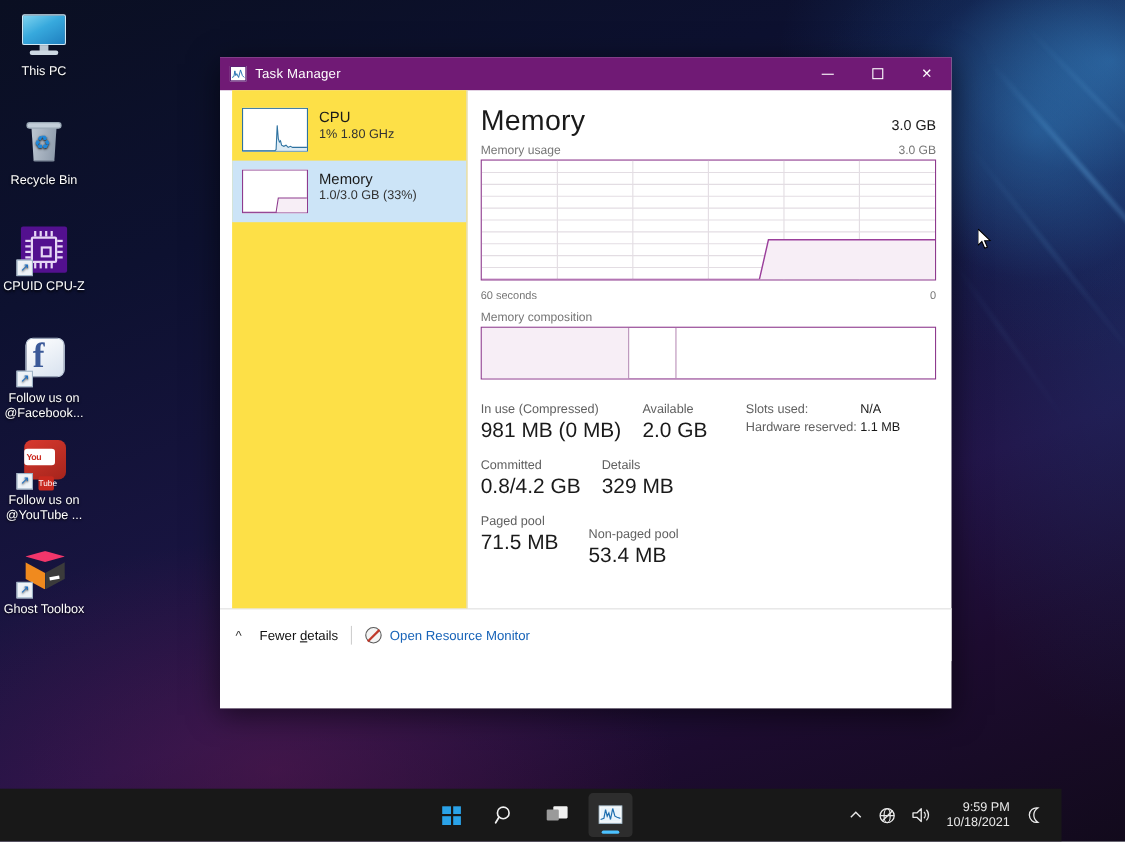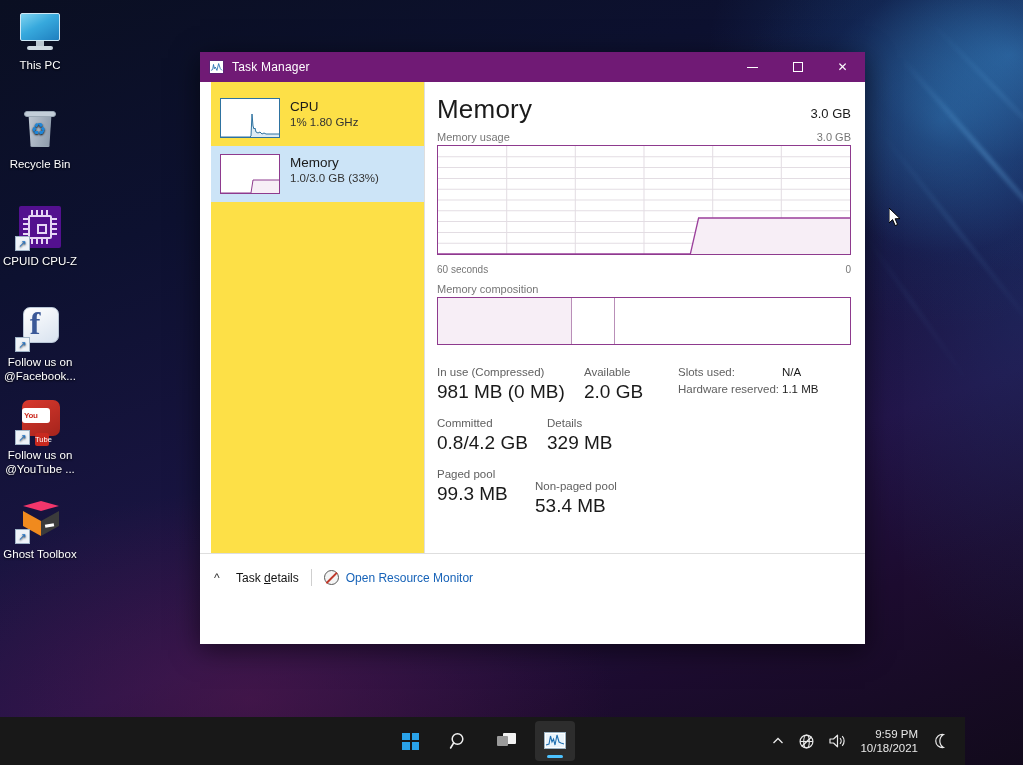--- a/index.html
+++ b/index.html
@@ -499,21 +499,21 @@
           <div class="stat-lbl">Committed</div>
           <div class="stat-val">0.8/4.2 GB</div>
         </div>
         <div class="srow" style="left:110px; top:51px;">
           <div class="stat-lbl">Details</div>
           <div class="stat-val">329 MB</div>
         </div>
 
         <div class="srow" style="left:0px; top:102px;">
           <div class="stat-lbl">Paged pool</div>
-          <div class="stat-val">99.3 MB</div>
+          <div class="stat-val">71.5 MB</div>
         </div>
         <div class="srow" style="left:98px; top:114px;">
           <div class="stat-lbl">Non-paged pool</div>
           <div class="stat-val">53.4 MB</div>
         </div>
 
         <div class="srow" style="left:241px; top:0px;">
           <div style="display:flex;">
             <div class="stat-lbl" style="width:104px;">Slots used:</div>
             <div class="stat-lbl" style="color:#1a1a1a;">N/A</div>
@@ -523,21 +523,21 @@
             <div class="stat-lbl" style="color:#1a1a1a;">1.1 MB</div>
           </div>
         </div>
       </div>
 
     </div>
   </div>
 
   <div class="tm-footer">
     <span class="chev-up">^</span>
-    <span class="fewer"><span>Task </span><u>d</u><span>etails</span></span>
+    <span class="fewer"><span>Fewer </span><u>d</u><span>etails</span></span>
     <span class="fsep"></span>
     <span class="rm-icon"></span>
     <a class="rm-link">Open Resource Monitor</a>
   </div>
 
   <svg id="cursor" viewBox="0 0 14 20">
     <polygon points="0,0 0,15 3.6,11.6 6.2,17.6 8.6,16.5 6.1,10.8 11,10.6" fill="#ffffff" stroke="#000000" stroke-width="1"></polygon>
   </svg>
 </div>
 

